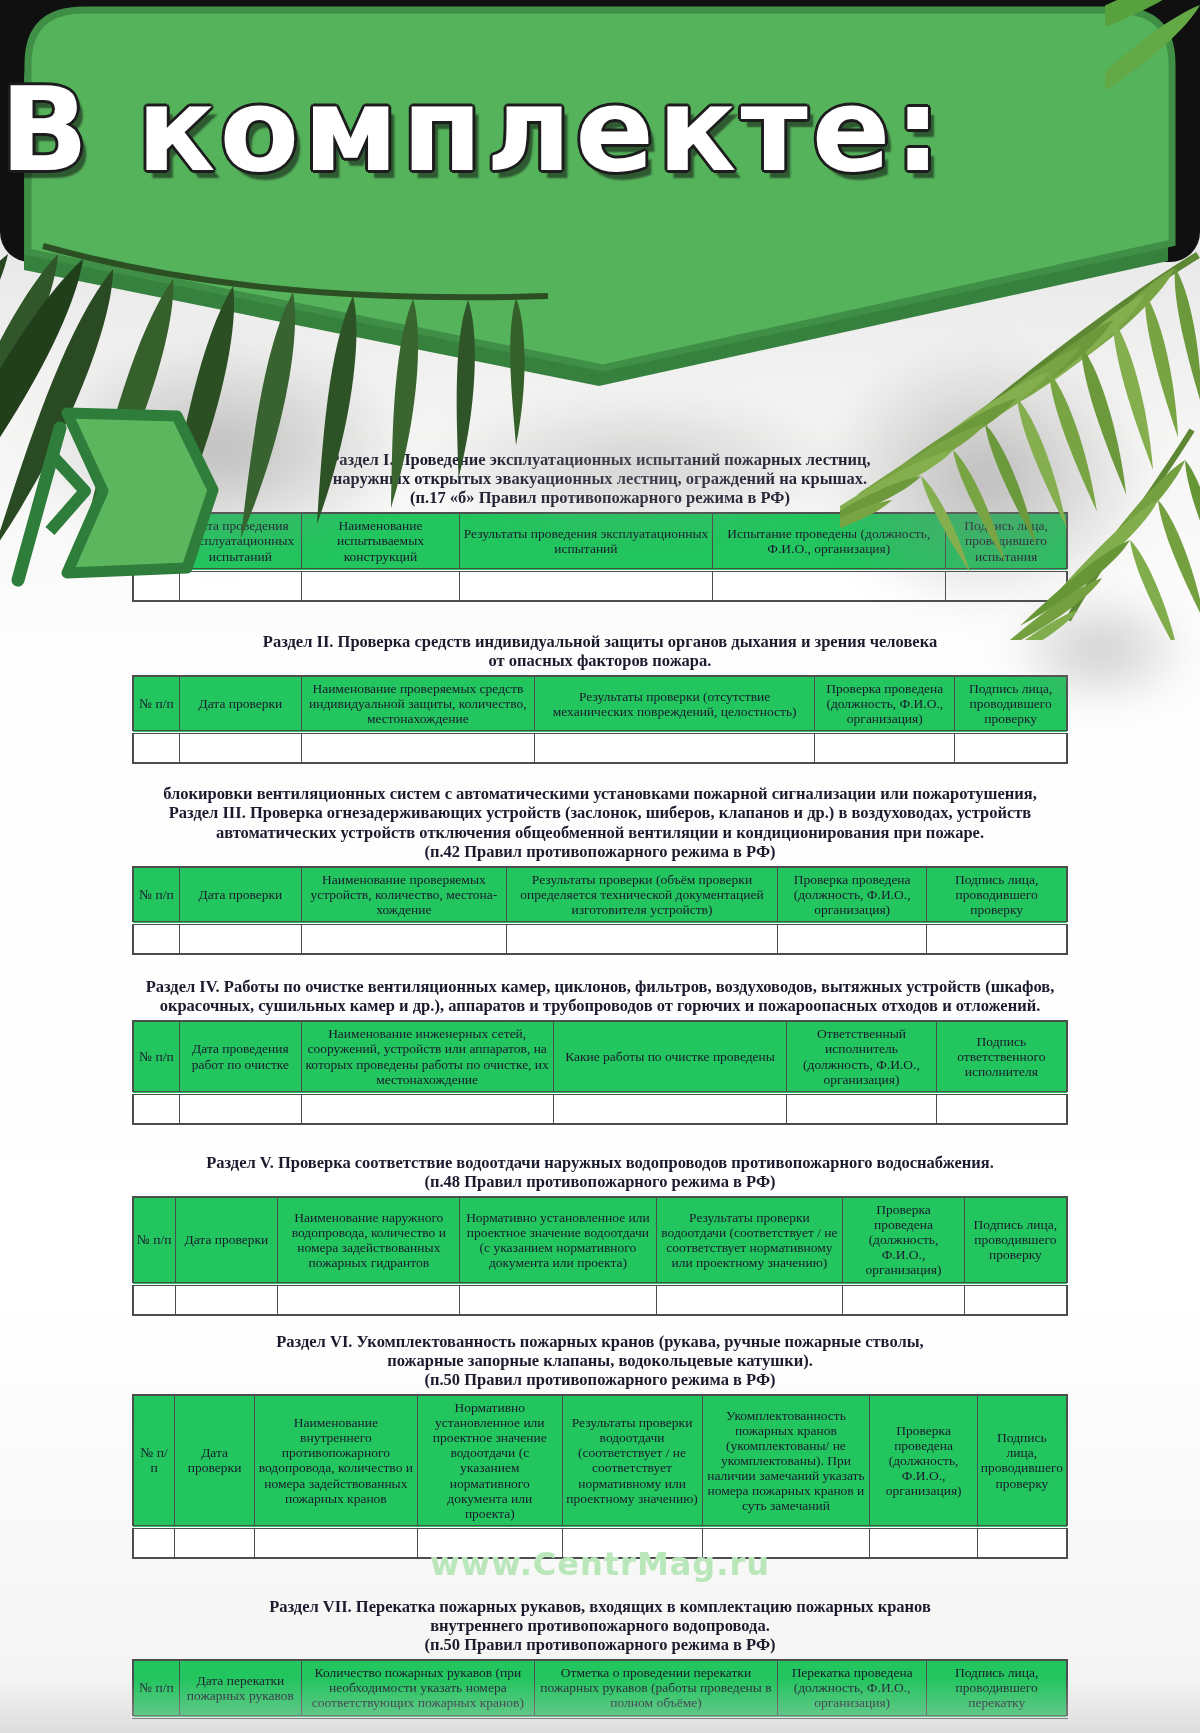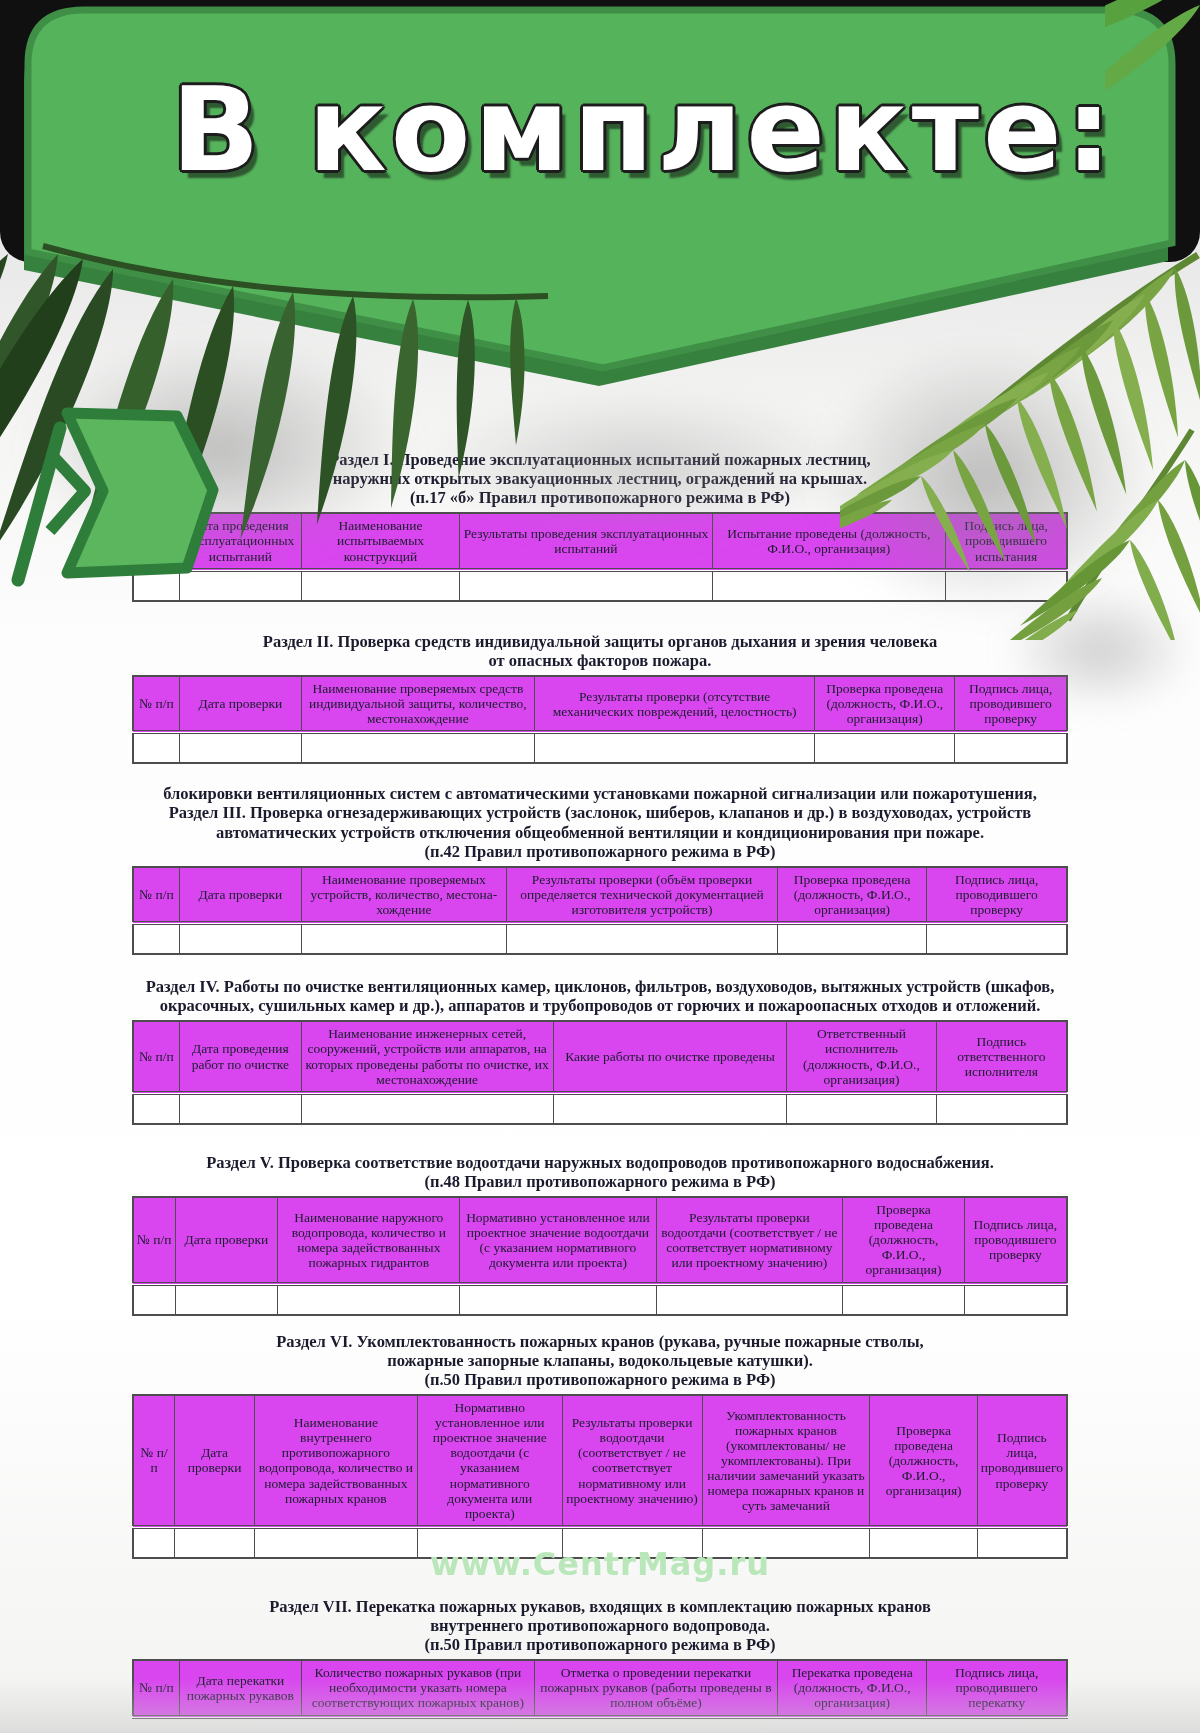--- a/index.html
+++ b/index.html
@@ -4,21 +4,21 @@
 <style>
   html,body{margin:0;padding:0;background:#ffffff;}
   .page{position:relative;width:1200px;height:1733px;overflow:hidden;
         background:linear-gradient(180deg,#e9e9e9 255px,#f5f5f4 430px,#fdfdfd 640px,#ffffff 75%,#f3f3f2 100%);
         font-family:"Liberation Sans",sans-serif;}
   
   .black-band{position:absolute;left:0;top:0;width:1200px;height:262px;background:#101010;
               border-radius:0 0 30px 30px;}
   
   .banner-svg{position:absolute;left:0;top:0;width:1200px;height:400px;}
-  .banner-title{position:absolute;left:0;top:62px;width:1116px;text-align:right;
+  .banner-title{position:absolute;left:0;top:62px;width:1116px;text-align:left;
         font-family:"DejaVu Sans",sans-serif;font-weight:bold;font-size:116px;letter-spacing:4px;
         color:#ffffff;
         text-shadow:-2px -2px 0 #1d1d1d,2px -2px 0 #1d1d1d,-2px 2px 0 #1d1d1d,2px 2px 0 #1d1d1d,
                     0 -3px 0 #1d1d1d,0 3px 0 #1d1d1d,-3px 0 0 #1d1d1d,3px 0 0 #1d1d1d,
                     6px 8px 2px rgba(15,15,15,.55);}
   
   .shadow{position:absolute;filter:blur(14px);pointer-events:none;}
   .sh1{left:-50px;top:295px;width:540px;height:310px;
        background:radial-gradient(ellipse closest-side,rgba(135,135,135,.50),rgba(135,135,135,0) 72%);}
   .sh2{left:320px;top:360px;width:640px;height:210px;
@@ -30,21 +30,21 @@
   
   .leaf-left{position:absolute;left:-12px;top:224px;width:580px;height:365px;}
   .leaf-right{position:absolute;right:0;top:220px;width:360px;height:420px;}
   .leaf-corner{position:absolute;right:0;top:0;width:95px;height:175px;}
   .chevron{position:absolute;left:0;top:388px;width:240px;height:215px;}
   
   .doc{position:absolute;left:132px;top:0;width:936px;color:#1e1e30;}
   .sec-title{font-family:"Liberation Serif","DejaVu Serif",serif;font-weight:bold;
              font-size:16.5px;line-height:1.16;text-align:center;color:#1b1b2e;}
   table.tbl{width:100%;border-collapse:collapse;margin-top:5px;border:2px solid #4d4d4d;background:#ffffff;}
-  table.tbl th{border:1px solid #4d4d4d;border-bottom:4px double #4d4d4d;background:#d946ef;
+  table.tbl th{border:1px solid #4d4d4d;border-bottom:4px double #4d4d4d;background:#22c55e;
       font-family:"Liberation Serif","DejaVu Serif",serif;font-weight:normal;color:#1b1b2e;
       text-align:center;vertical-align:middle;padding:4px 3px;font-size:13.5px;line-height:1.12;}
   table.tbl td{border:1px solid #4d4d4d;height:26px;background:#ffffff;}
   .t2 th,.t3 th,.t4 th{font-size:13px;}
   .t5 th{font-size:11.8px;}
   .t6 th{font-size:10.8px;}
   .t6 td{height:30px;}
   .t7 th{font-size:12px;}
   .mt1{margin-top:450px;}.mt2{margin-top:30px;}.mt3{margin-top:20px;}.mt4{margin-top:22px;}
   .mt5{margin-top:28px;}.mt6{margin-top:16px;}.mt7{margin-top:14px;}

